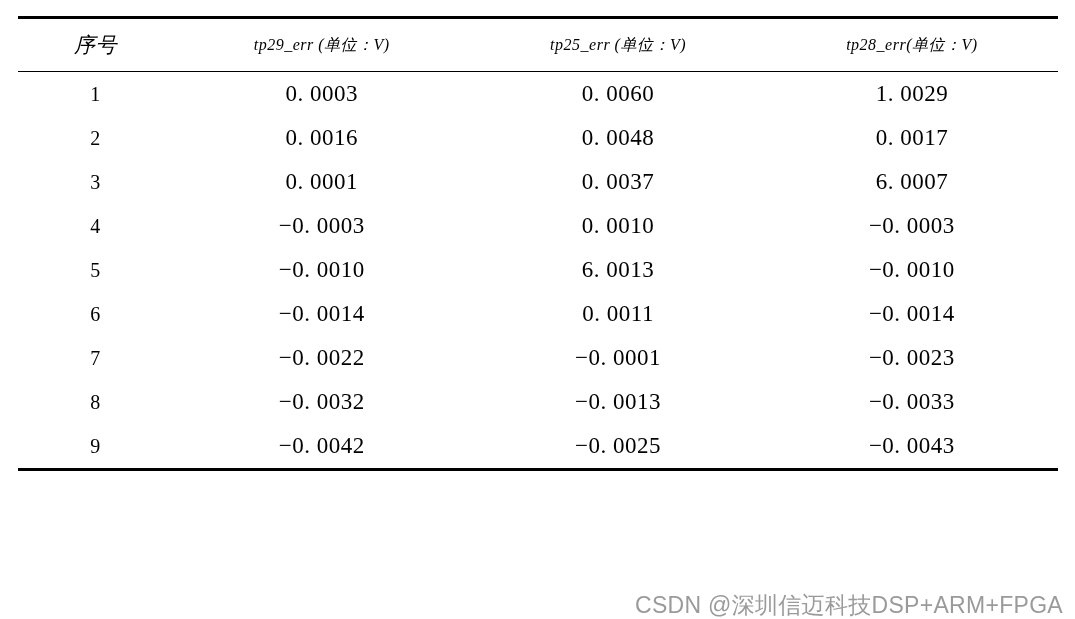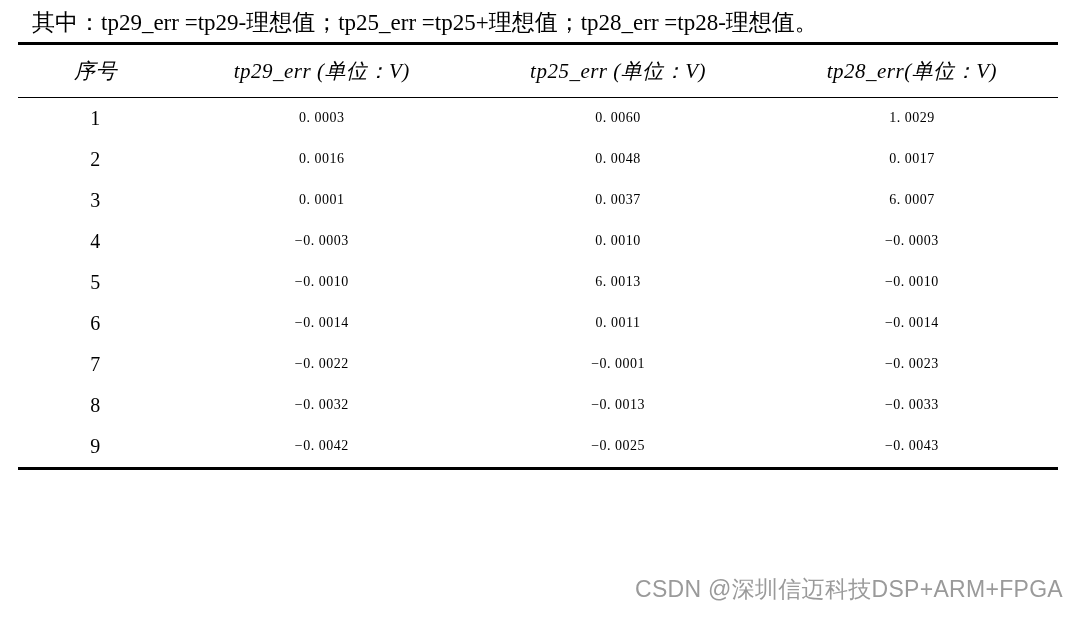--- a/index.html
+++ b/index.html
@@ -31,51 +31,51 @@
   }
   .table-caption {
     text-align: center;
     font-size: 19px;
     margin-top: 14px;
     margin-bottom: 8px;
     letter-spacing: 0.5px;
   }
   table.data-table {
     width: 1040px;
-    margin: 4px auto;
+    margin: 16px auto;
     border-collapse: collapse;
     table-layout: fixed;
   }
   table.data-table thead tr.header-row {
     border-top: 3px solid #000;
     border-bottom: 1.6px solid #000;
   }
   table.data-table tbody tr:last-child {
     border-bottom: 0;
   }
   table.data-table tfoot tr.bottom-rule td {
     border-top: 3px solid #000;
     height: 0;
     padding: 0;
     line-height: 0;
   }
   th.col-head {
     font-style: italic;
     font-weight: normal;
-    font-size: 21px;
+    font-size: 16px;
     padding: 12px 0 12px 0;
     text-align: center;
     letter-spacing: 0.5px;
   }
   th.col-head.seq {
     font-size: 21px;
   }
   td.cell {
     text-align: center;
-    font-size: 14px;
+    font-size: 23px;
     padding: 9px 0 9px 0;
     letter-spacing: 0.5px;
   }
   td.cell.seq {
     font-size: 20px;
   }
   .col-seq { width: 15%; }
   .col-a { width: 28.5%; }
   .col-b { width: 28.5%; }
   .col-c { width: 28%; }
@@ -89,21 +89,20 @@
     color: #9a9a9a;
     letter-spacing: 0.3px;
     white-space: nowrap;
   }
 </style>
 </head>
 <body>
 
 <div class="page">
 
-  <div class="intro-line">其中：tp29_err =tp29-理想值；tp25_err =tp25+理想值；tp28_err =tp28-理想值。</div>
 
 
   <table class="data-table">
     <colgroup>
       <col class="col-seq">
       <col class="col-a">
       <col class="col-b">
       <col class="col-c">
     </colgroup>
     <thead>

